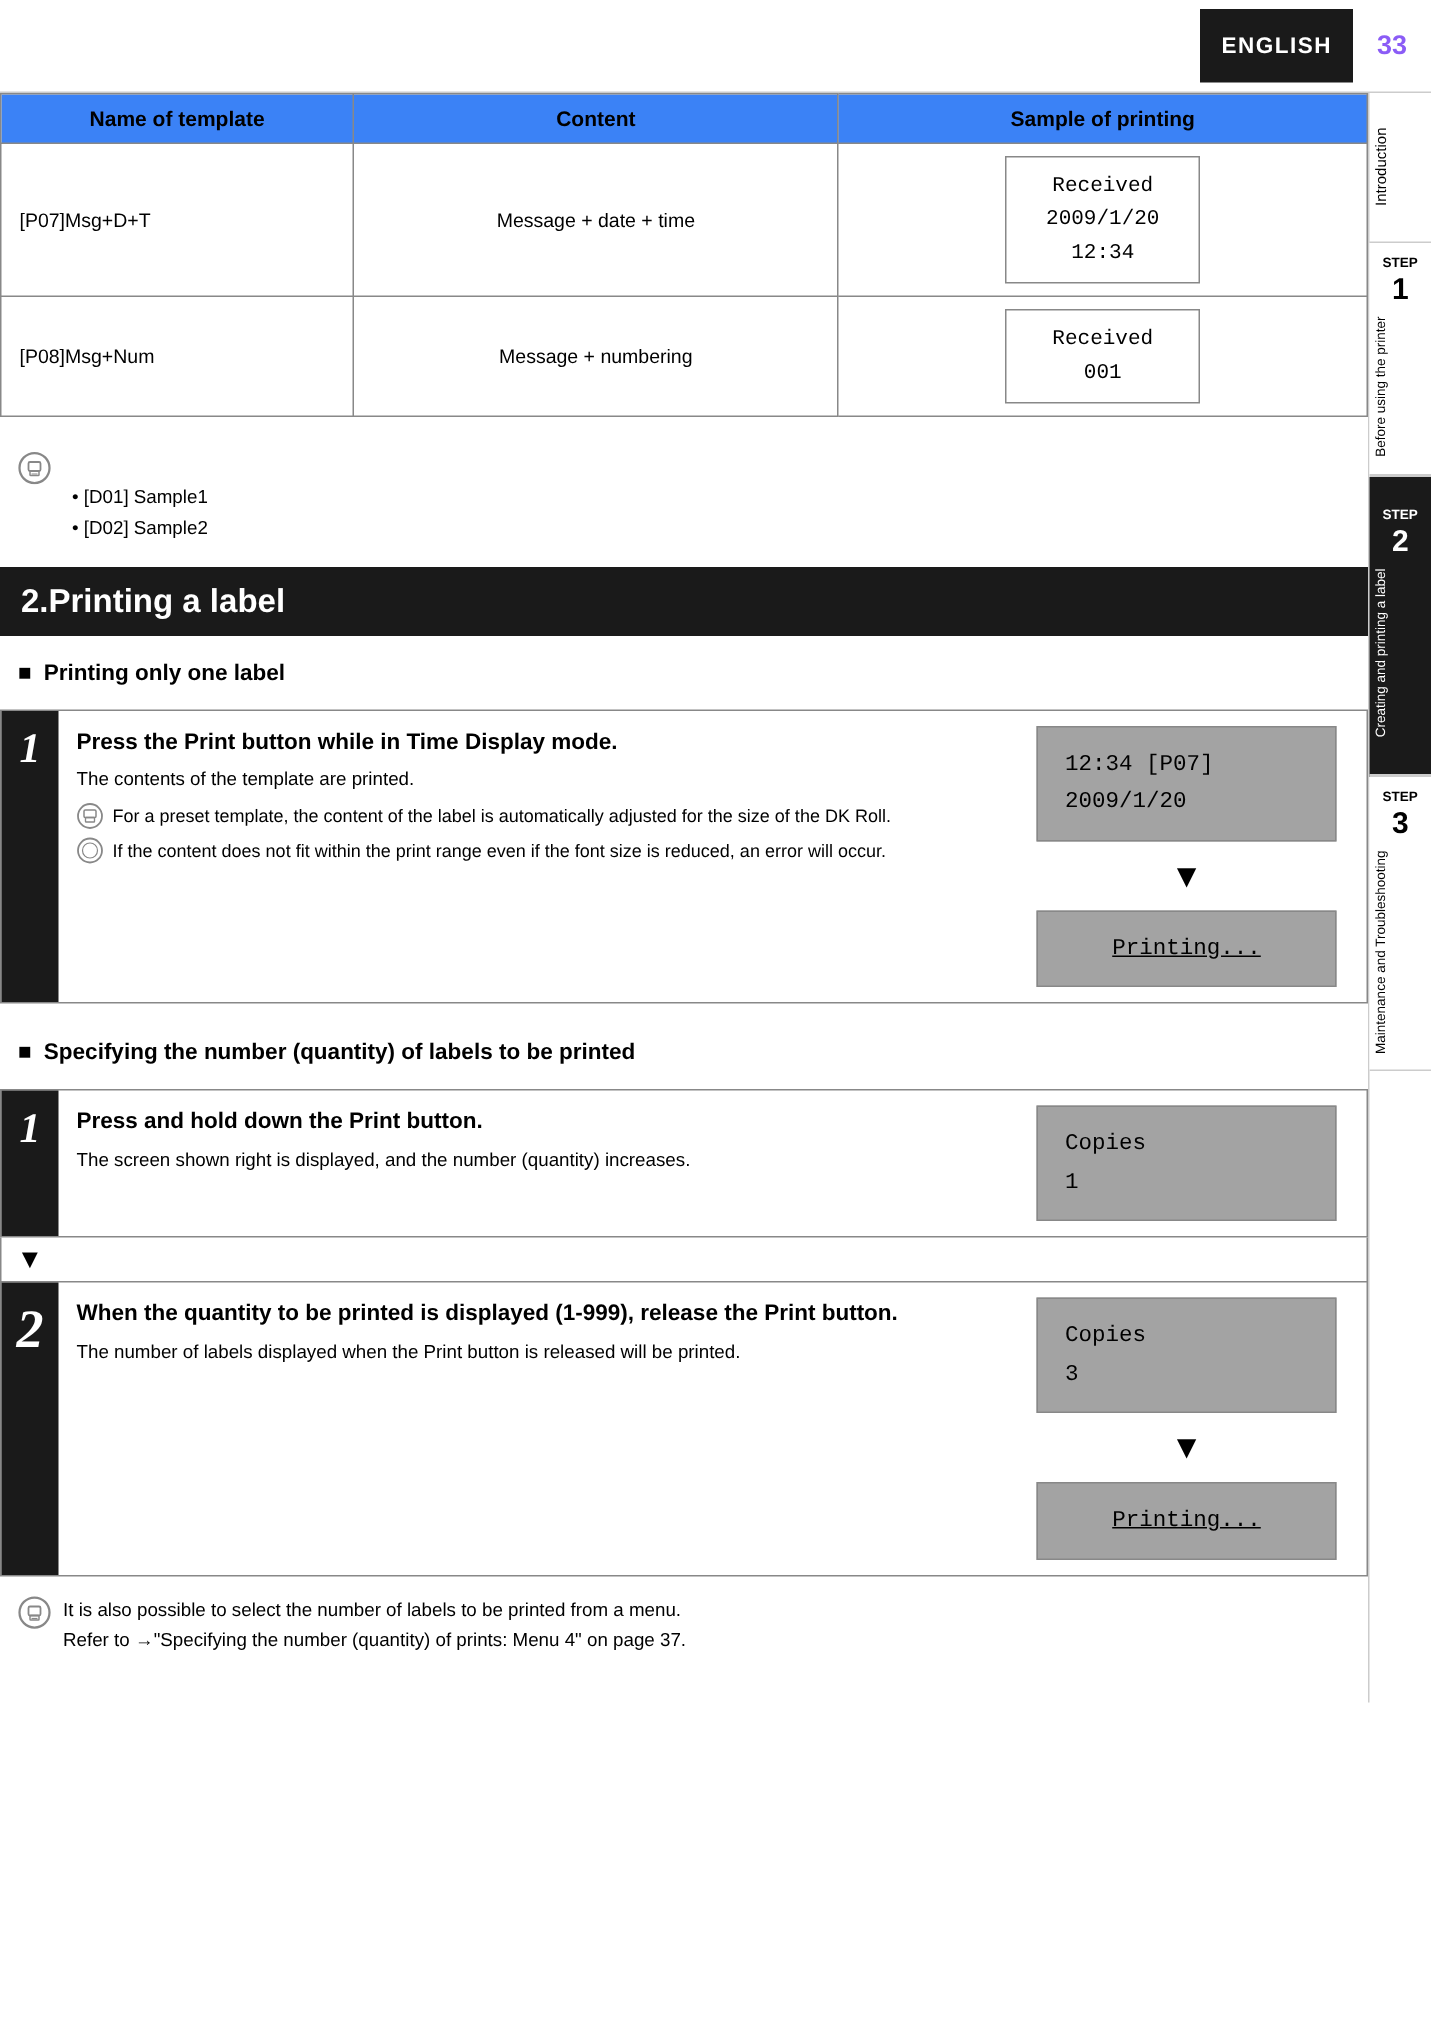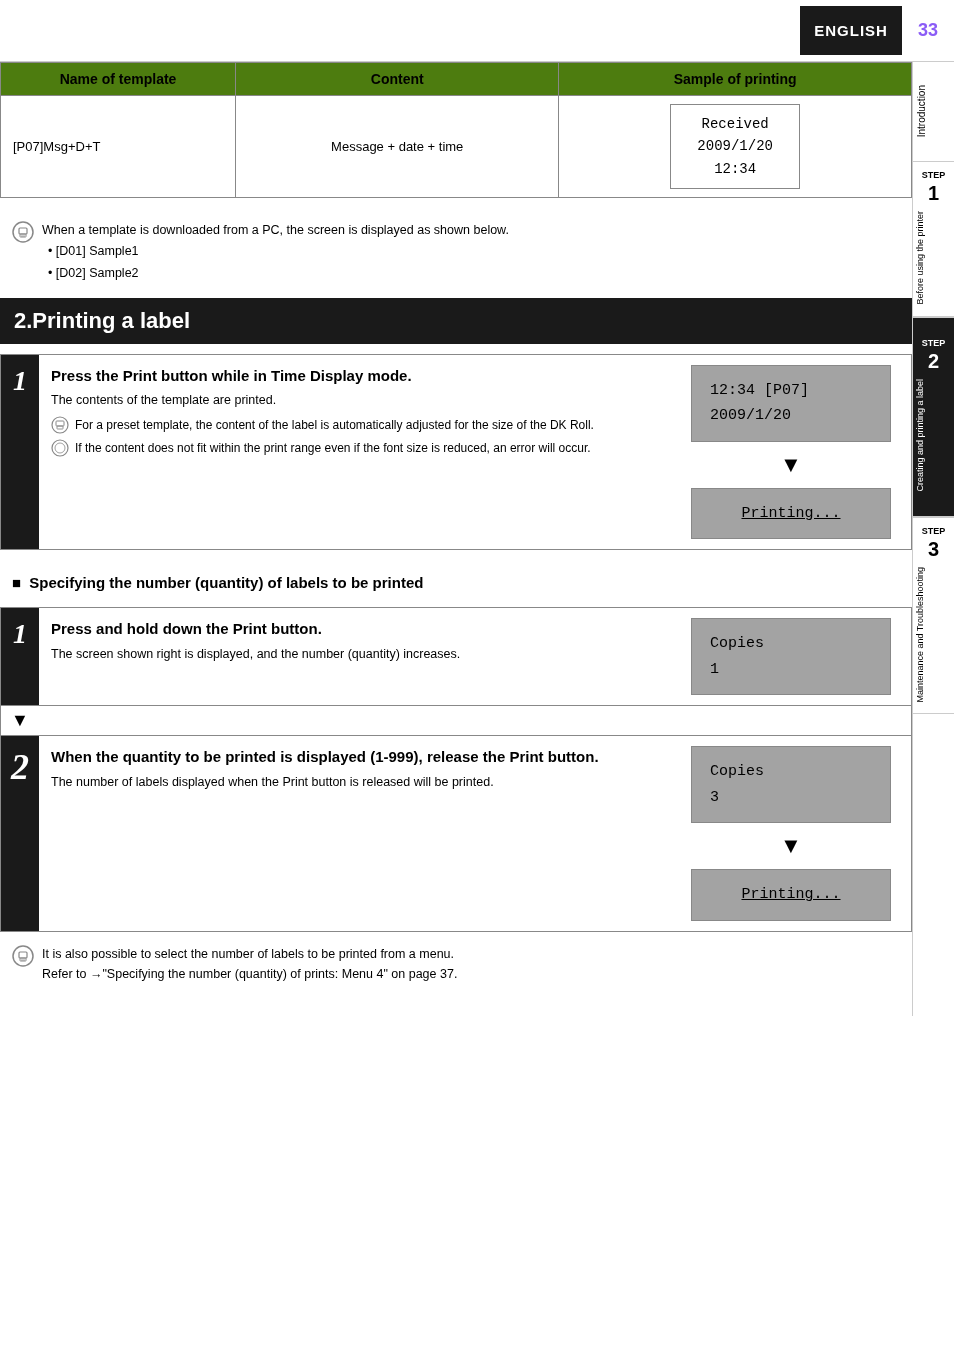--- a/index.html
+++ b/index.html
@@ -107,21 +107,21 @@
       border-collapse: collapse;
       border: 1px solid #888;
       margin-bottom: 14px;
     }
     .template-table th, .template-table td {
       border: 1px solid #888;
       padding: 8px 12px;
       vertical-align: middle;
     }
     .template-table th {
-      background: #4d7c0f;
+      background: #3b82f6;
       font-weight: bold;
       font-size: 14px;
       text-align: center;
     }
     .template-table td.name-col {
       font-size: 13px;
       font-weight: normal;
       width: 160px;
     }
     .template-table td.content-col {
@@ -327,42 +327,55 @@
           <td class="name-col">[P07]Msg+D+T</td>
           <td class="content-col">Message + date + time</td>
           <td class="sample-col">
             <div class="sample-box">
               <span>Received</span><br>
               <span>2009/1/20</span><br>
               <span>12:34</span>
             </div>
           </td>
         </tr>
+        <tr>
+          <td class="name-col">[P08]Msg+Num</td>
+          <td class="content-col">Message + numbering</td>
+          <td class="sample-col">
+            <div class="sample-box">
+              <span>Received</span><br>
+              <span>001</span>
+            </div>
+          </td>
+        </tr>
       </tbody>
     </table>
 
     <div class="info-note">
       <div class="info-icon">
         
         <svg width="22" height="22" viewBox="0 0 22 22">
           <circle cx="11" cy="11" r="10" stroke="#888" stroke-width="1.5" fill="none"></circle>
           <rect x="7" y="7" width="8" height="6" rx="1" stroke="#888" stroke-width="1.2" fill="none"></rect>
           <rect x="8" y="13" width="6" height="3" rx="0.5" stroke="#888" stroke-width="1" fill="none"></rect>
           <line x1="9" y1="15" x2="13" y2="15" stroke="#888" stroke-width="0.8"></line>
         </svg>
       </div>
       <div class="info-text">
-        <span>When a template is downloaded from a PC, the screen is displayed as shown below.</span><br>
+        <br>
         <span class="bullet">• <span>[D01] Sample1</span></span><br>
         <span class="bullet">• <span>[D02] Sample2</span></span>
       </div>
     </div>
 
     <div class="section-header">2.Printing a label</div>
 
+    <div class="sub-section-header">
+      <span>Printing only one label</span>
+    </div>
 
     <div class="step-row">
       <div class="step-number-box">1</div>
       <div class="step-content">
         <div class="step-title">Press the Print button while in Time Display mode.</div>
         <div class="step-desc">The contents of the template are printed.</div>
         <div class="step-notes">
           <div class="step-note-item">
             <svg class="note-icon" width="18" height="18" viewBox="0 0 18 18">
               <circle cx="9" cy="9" r="8" stroke="#888" stroke-width="1.2" fill="none"></circle>

